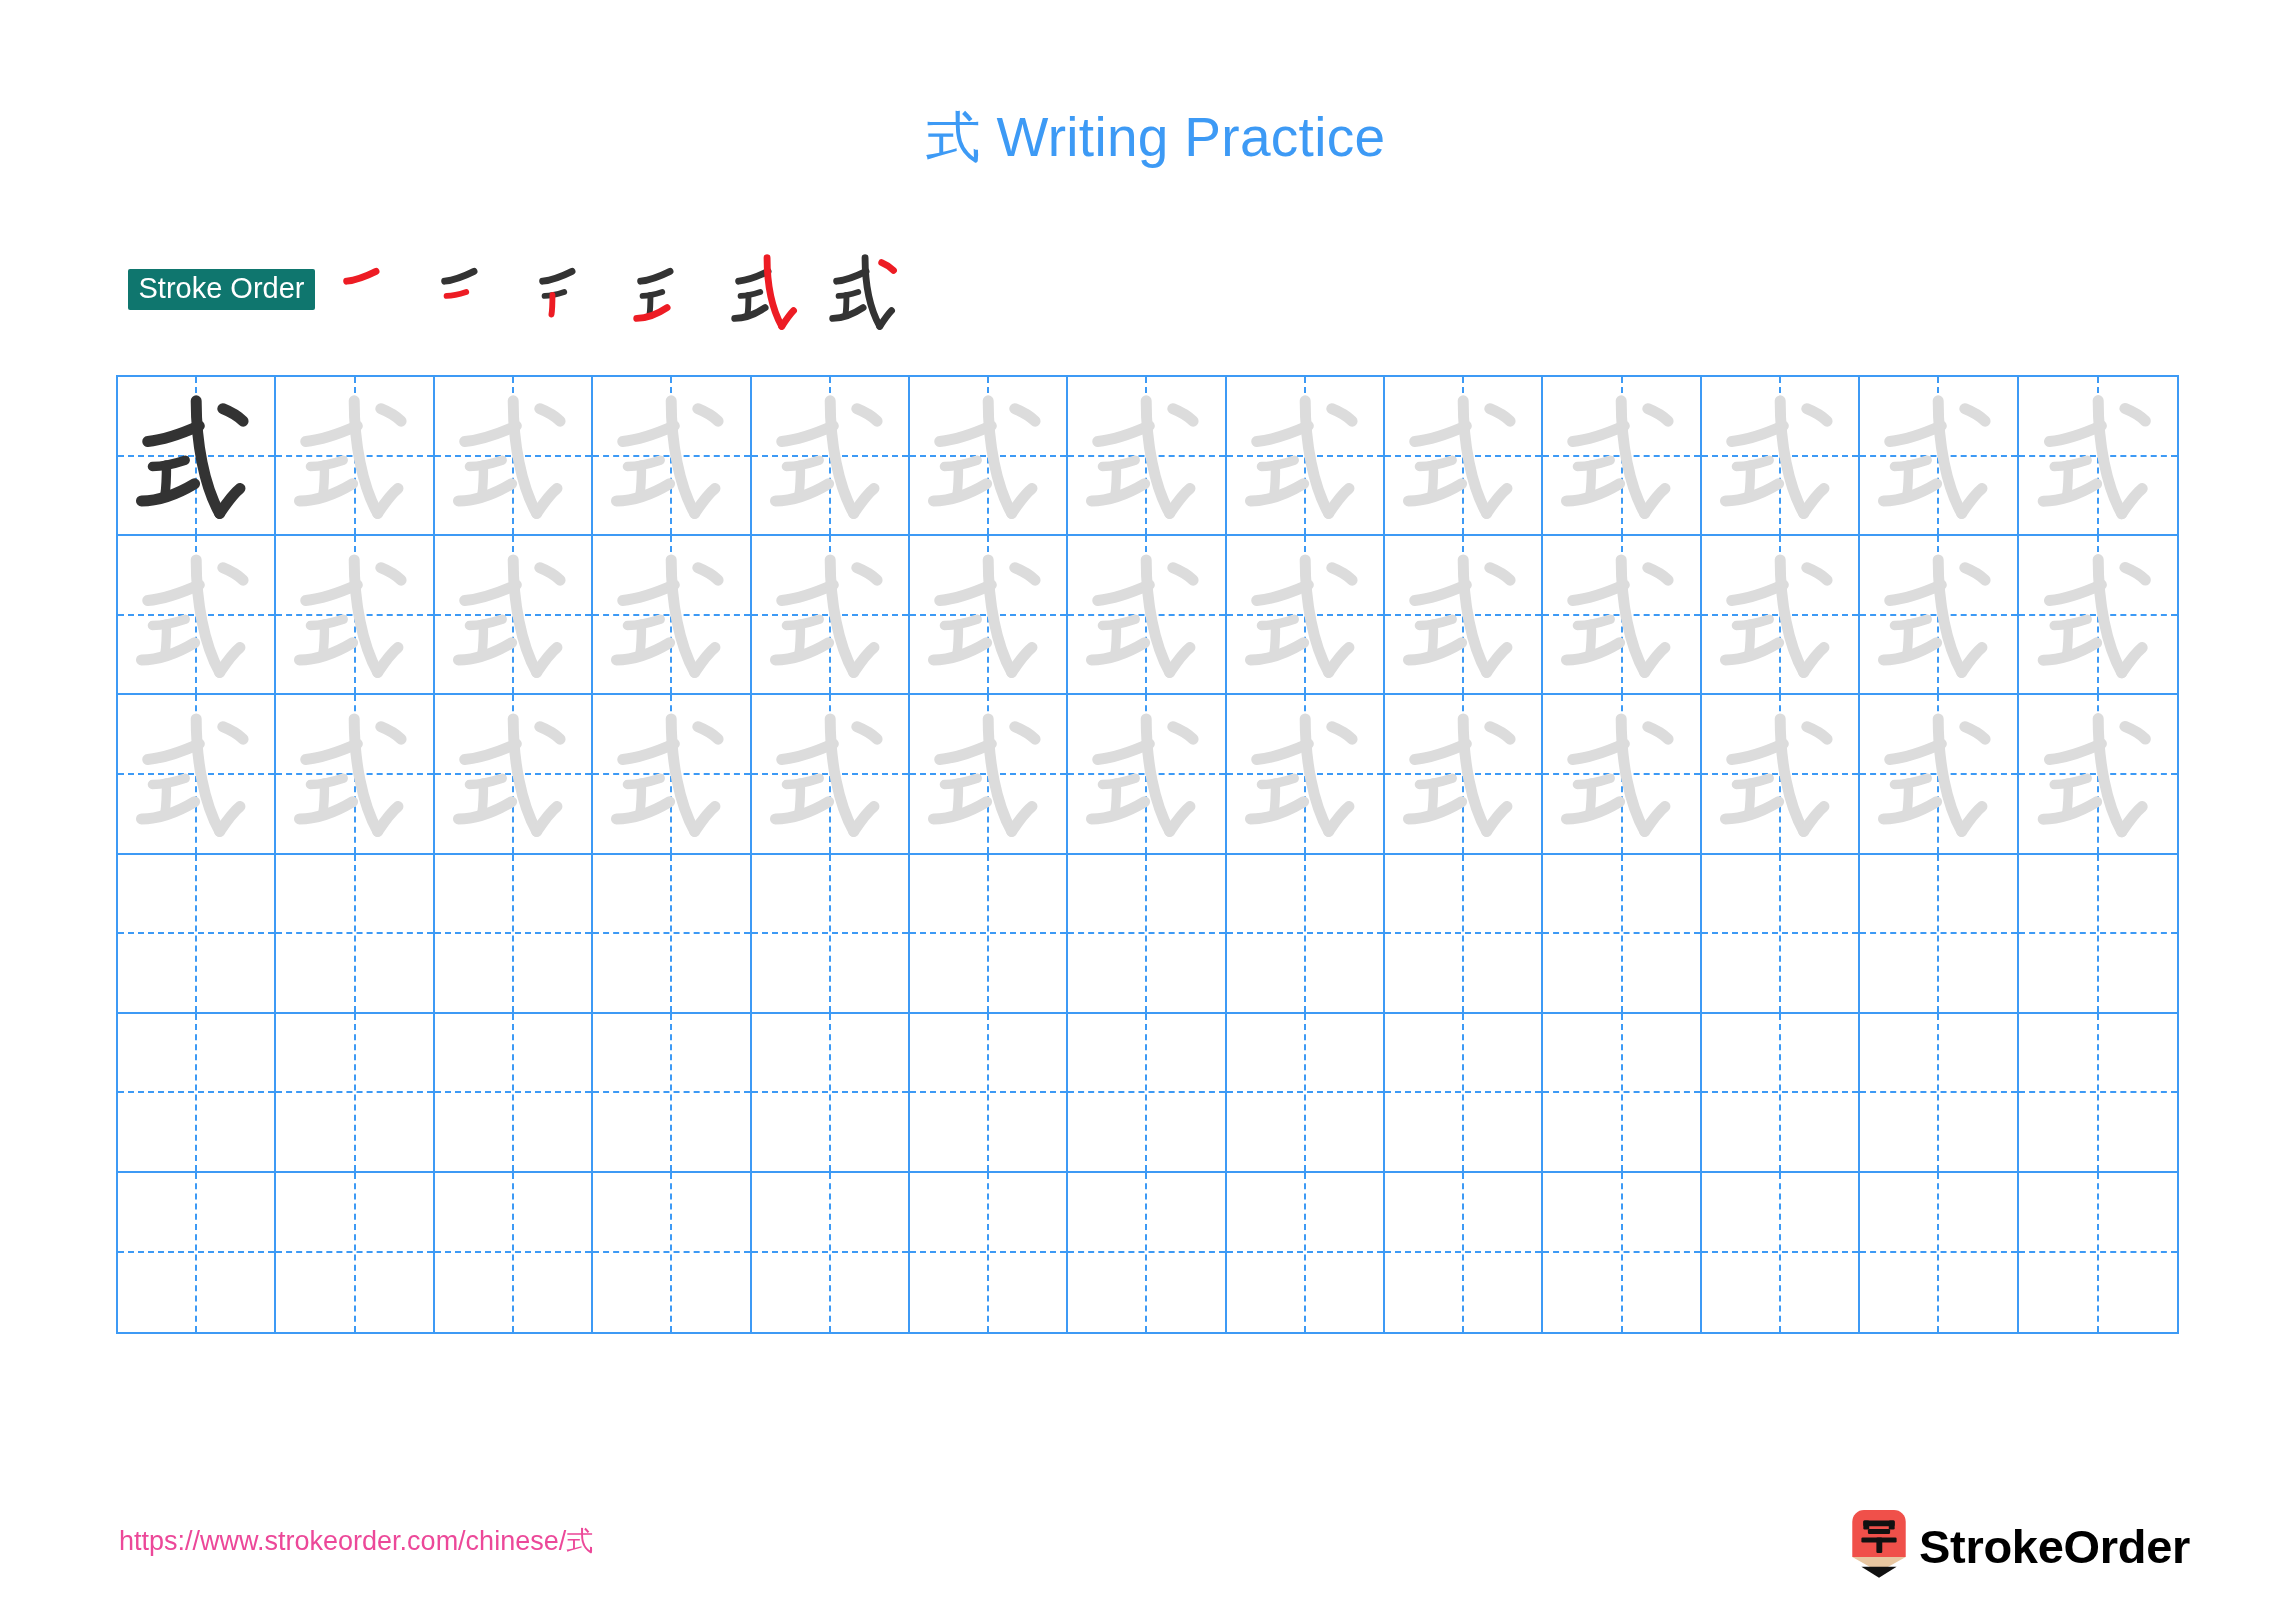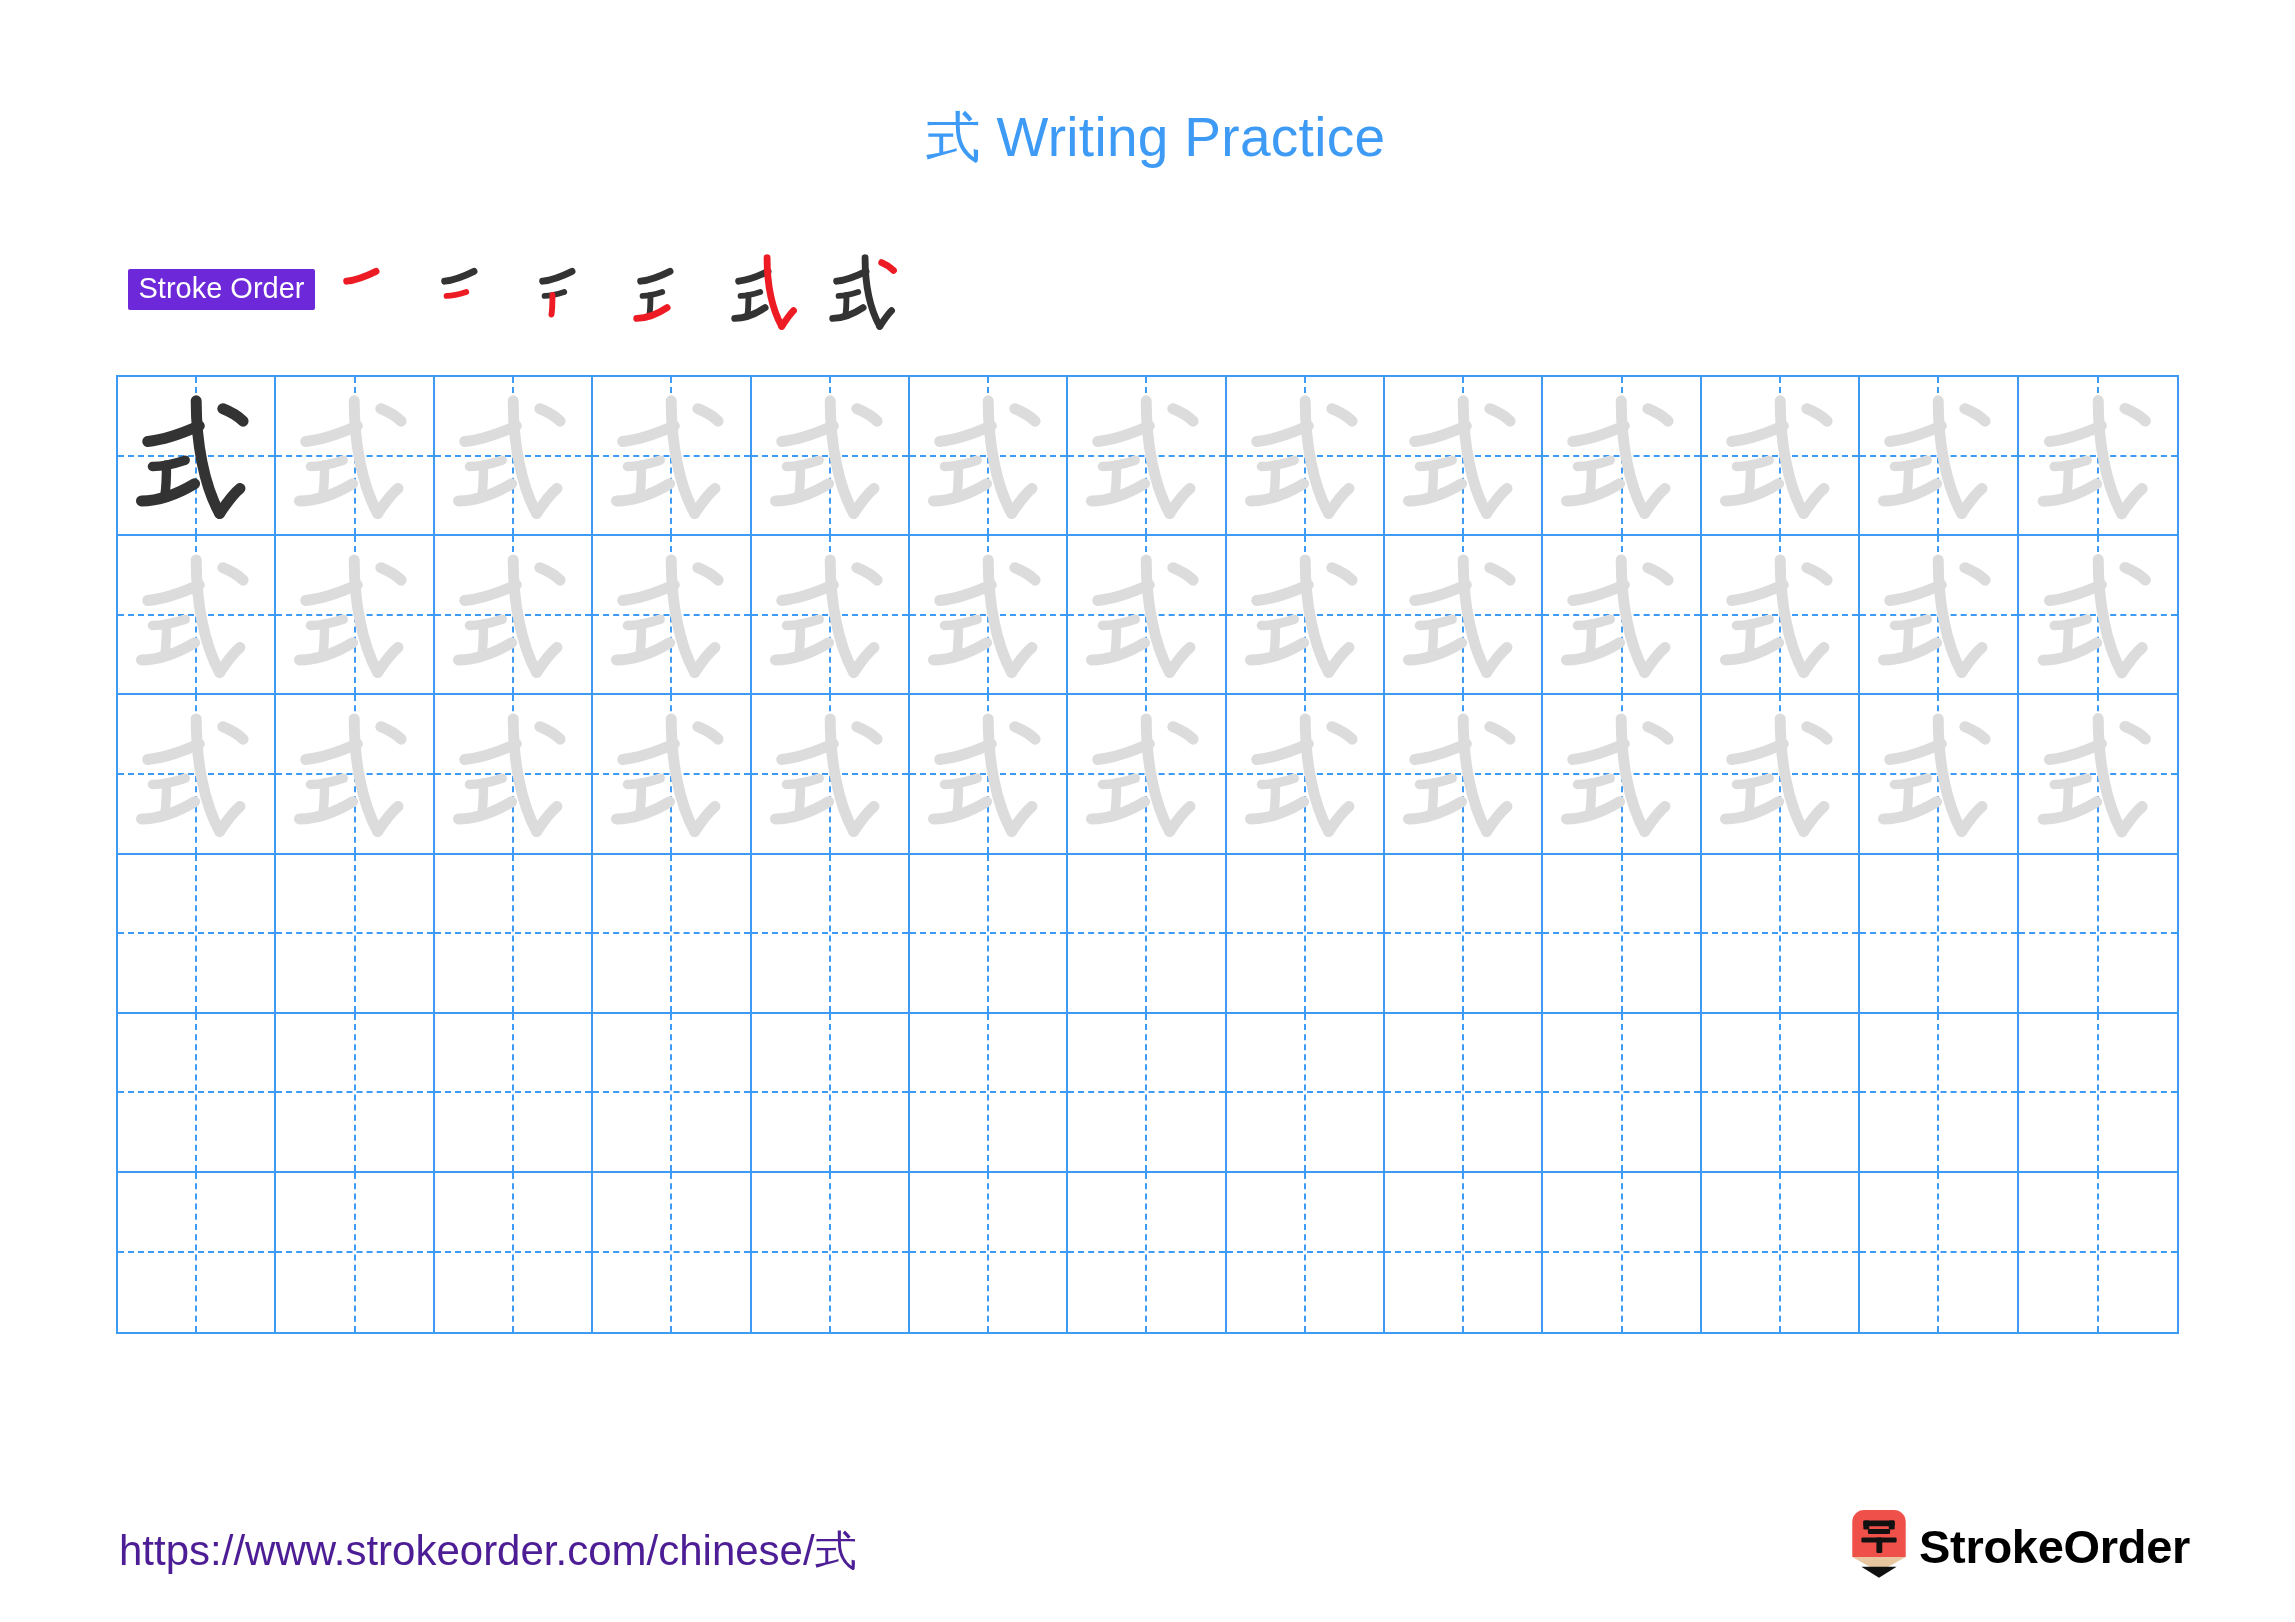--- a/index.html
+++ b/index.html
@@ -33,21 +33,21 @@
   
   #stroke-order-row {
     position: absolute;
     top: 257px;
     left: 128px;
     display: flex;
     align-items: center;
     height: 65px;
   }
   #stroke-order-badge {
-    background: #6d28d9;
+    background: #0f766e;
     color: #ffffff;
     font-size: 29px;
     font-weight: 400;
     padding: 4.6px 10.5px 7.2px 10.5px;
     border-radius: 2px;
     line-height: 1;
     white-space: nowrap;
     margin-right: 14.4px;
   }
   .stroke-step {
@@ -110,22 +110,22 @@
     align-items: center;
     justify-content: center;
   }
   .cell-char svg { width: 100%; height: 100%; display: block; }
 
   
   #footer-url {
     position: absolute;
     left: 119px;
     top: 1523px;
-    font-size: 42px;
-    color: #4c1d95;
+    font-size: 27px;
+    color: #ec4899;
     white-space: nowrap;
     text-decoration: none;
   }
   #footer-logo {
     position: absolute;
     right: 105px;
     top: 1504px;
     display: flex;
     align-items: center;
     height: 85px;

